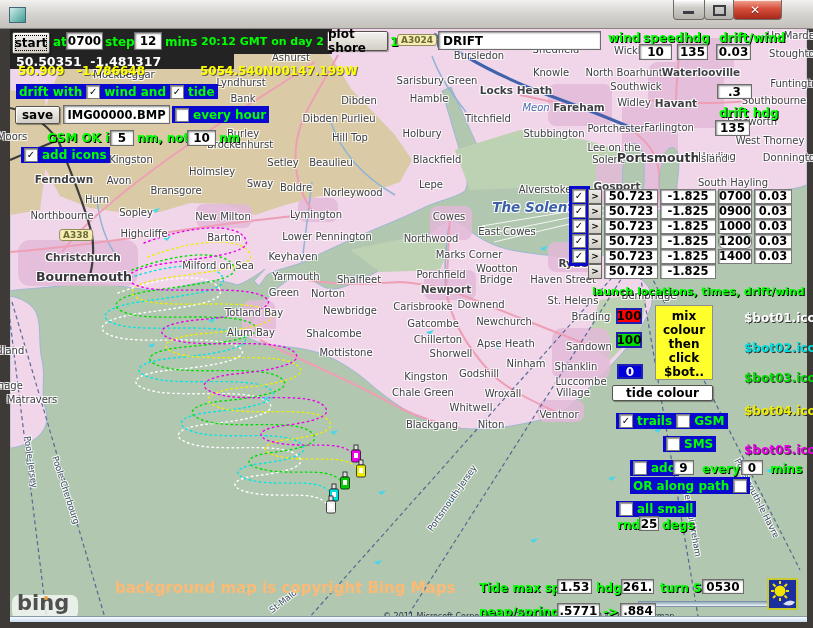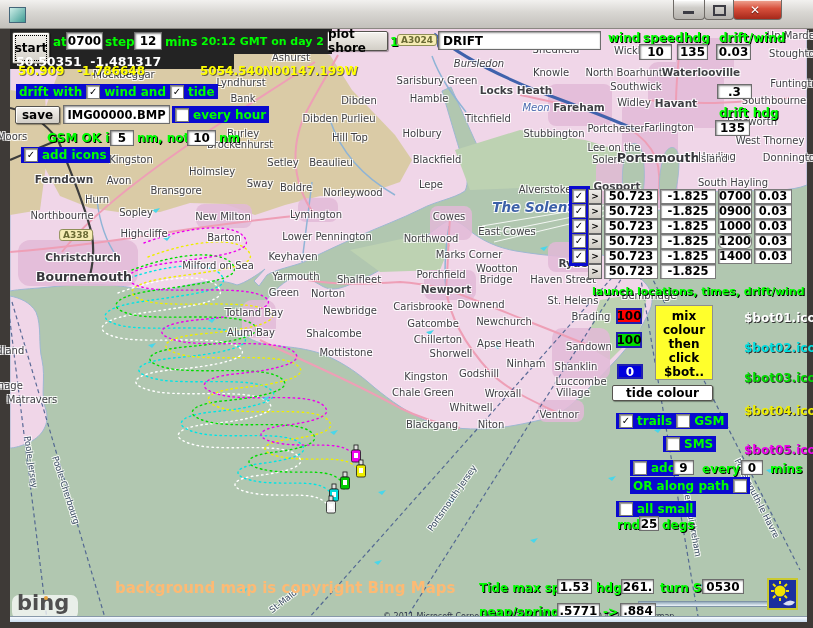--- a/index.html
+++ b/index.html
@@ -244,21 +244,21 @@
     <span class="mlabel" style="left: 327px; top: 236px;">Lower Pennington</span>
     <span class="mlabel" style="left: 293px; top: 256px;">Keyhaven</span>
     <span class="mlabel" style="left: 350px; top: 137px;">Hill Top</span>
     <span class="mlabel" style="left: 359px; top: 100px;">Dibden</span>
     <span class="mlabel" style="left: 339px; top: 118px;">Dibden Purlieu</span>
     <span class="mlabel" style="left: 422px; top: 133px;">Holbury</span>
     <span class="mlabel" style="left: 437px; top: 159px;">Blackfield</span>
     <span class="mlabel" style="left: 431px; top: 184px;">Lepe</span>
     <span class="mlabel" style="left: 429px; top: 98px;">Hamble</span>
     <span class="mlabel" style="left: 437px; top: 80px;">Sarisbury Green</span>
-    <span class="mlabel" style="left: 479px; top: 63px; font-style: italic;">Bursledon</span>
+    <span class="mlabel" style="left: 479px; top: 55px;">Bursledon</span>
     <span class="mlabel" style="left: 556px; top: 49px;">Shedfield</span>
     <span class="mlabel" style="left: 637px; top: 50px;">Wickham</span>
     <span class="mlabel" style="left: 551px; top: 72px;">Knowle</span>
     <span class="mlabel b" style="left: 516px; top: 90px;">Locks Heath</span>
     <span class="mlabel" style="left: 488px; top: 118px;">Titchfield</span>
     <span class="mlabel" style="left: 554px; top: 133px;">Stubbington</span>
     <span class="mlabel b" style="left: 579px; top: 107px;">Fareham</span>
     <span class="mlabel w" style="left: 536px; top: 107px;">Meon</span>
     <span class="mlabel" style="left: 624px; top: 72px;">North Boarhunt</span>
     <span class="mlabel b" style="left: 701px; top: 72px;">Waterlooville</span>
@@ -350,21 +350,21 @@
     </div>
   <div class="win-btn btn-close">
       <span class="gl-close">✕</span>
     </div>
 </div>
 <div class="hstrip"></div>
 
 <div class="dark" style="left:10px;top:29px;width:322px;height:25px;"></div>
 <div class="dark" style="left:10px;top:54px;width:224px;height:15px;"></div>
 
-<div class="btn focus" style="left:12px;top:32px;width:38px;height:32px;">start</div>
+<div class="btn focus" style="left:12px;top:32px;width:38px;height:22px;">start</div>
 <span class="glabel" style="left:53px;top:35px;">at</span>
 <div class="fld" style="left:66px;top:32px;width:37px;height:18px;">0700</div>
 <span class="glabel" style="left:105px;top:35px;">step</span>
 <div class="fld" style="left:134px;top:32px;width:28px;height:18px;">12</div>
 <span class="glabel" style="left:165px;top:35px;">mins</span>
 <span class="glabel" style="left:201px;top:35px;font-size:11px;">20:12 GMT on day 2 =</span>
 <div class="btn" style="left:327px;top:31px;width:61px;height:20px;">plot shore</div>
 <span class="glabel shadow" style="left:390px;top:35px;">1</span>
 <div class="fld left" style="left:438px;top:31px;width:163px;height:19px;">DRIFT</div>
 

